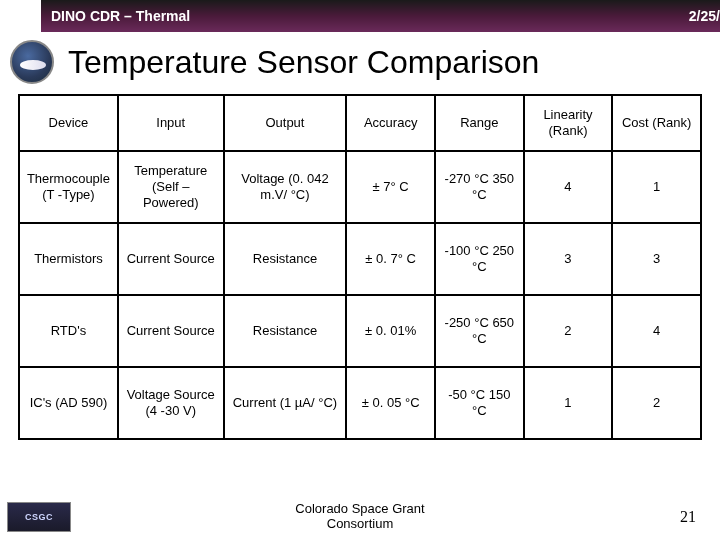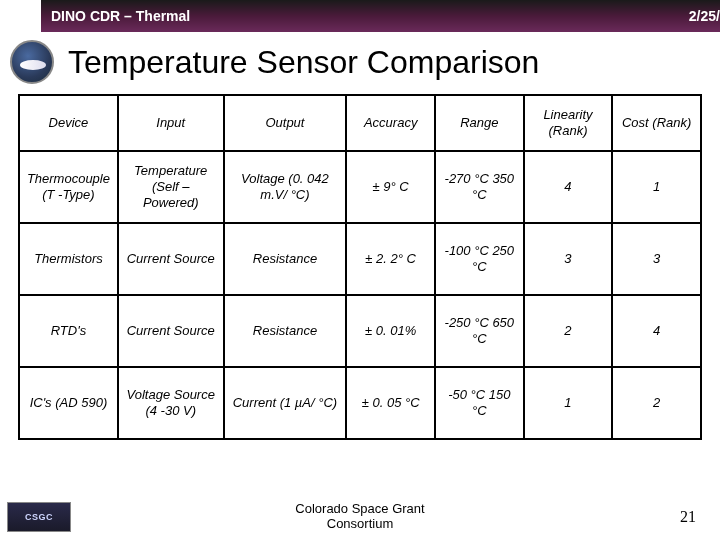--- a/index.html
+++ b/index.html
@@ -49,21 +49,20 @@
     border-radius:50%;
   }
   .page-title {
     font-size: 32px;
     font-weight: normal;
     color: #000;
     font-family: Arial, sans-serif;
   }
   .table-wrap {
     padding: 6px 18px 0 18px;
-    font-style: italic;
   }
   table.cmp {
     width: 100%;
     border-collapse: collapse;
     table-layout: fixed;
   }
   table.cmp th, table.cmp td {
     border: 2px solid #000;
     text-align: center;
     vertical-align: middle;
@@ -157,30 +156,30 @@
         <th>Range</th>
         <th>Linearity (Rank)</th>
         <th>Cost (Rank)</th>
       </tr>
     </thead>
     <tbody>
       <tr>
         <td>Thermocouple (T -Type)</td>
         <td>Temperature (Self – Powered)</td>
         <td>Voltage (0. 042 m.V/ °C)</td>
-        <td>± 9° C</td>
+        <td>± 7° C</td>
         <td>-270 °C 350 °C</td>
         <td>4</td>
         <td>1</td>
       </tr>
       <tr>
         <td>Thermistors</td>
         <td>Current Source</td>
         <td>Resistance</td>
-        <td>± 2. 2° C</td>
+        <td>± 0. 7° C</td>
         <td>-100 °C 250 °C</td>
         <td>3</td>
         <td>3</td>
       </tr>
       <tr>
         <td>RTD's</td>
         <td>Current Source</td>
         <td>Resistance</td>
         <td>± 0. 01%</td>
         <td>-250 °C 650 °C</td>

